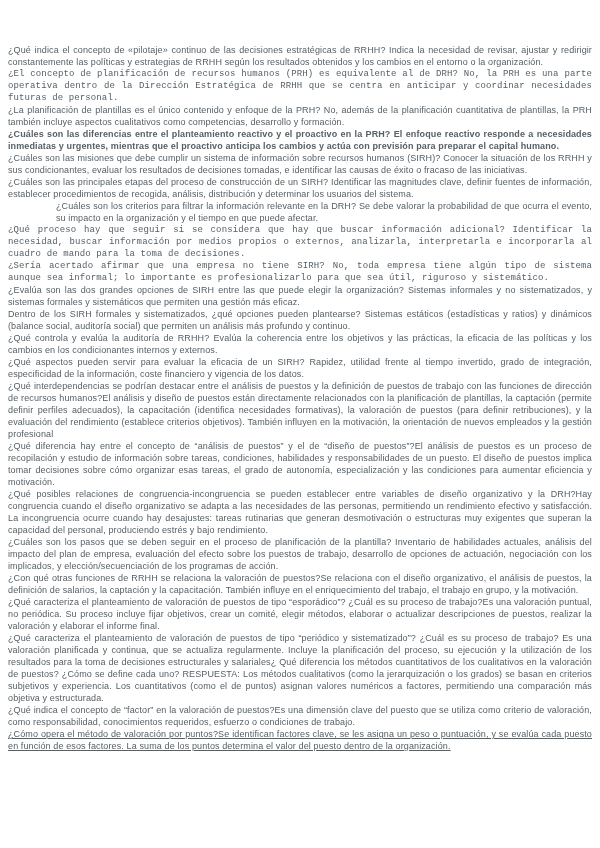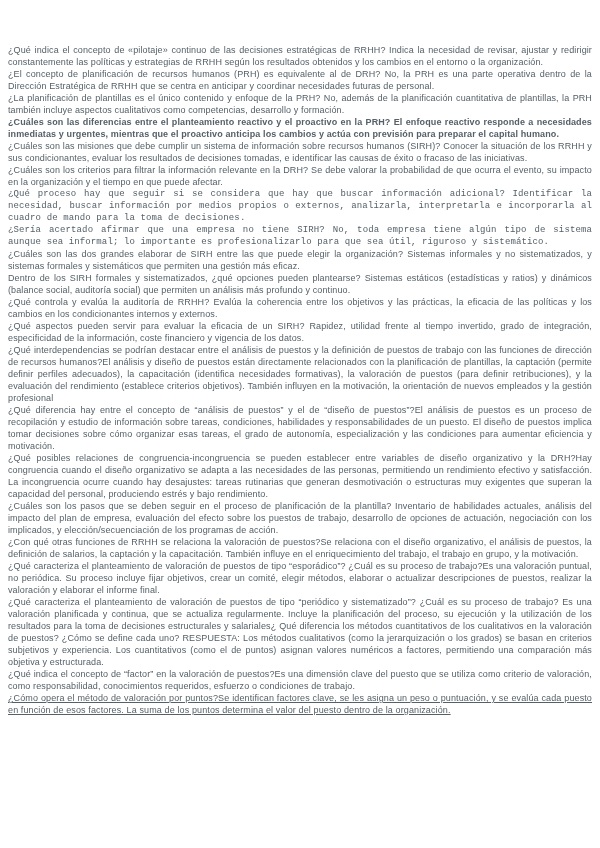--- a/index.html
+++ b/index.html
@@ -30,28 +30,29 @@
     color: #556067;
     text-align: justify;
   }
 </style>
 </head>
 <body>
 
 <div class="page" style="background: rgb(255, 255, 255);">
   <div class="text-block" id="text-block">
       <p class="para" style="color: rgb(85, 96, 103);">¿Qué indica el concepto de «pilotaje» continuo de las decisiones estratégicas de RRHH? Indica la necesidad de revisar, ajustar y redirigir constantemente las políticas y estrategias de RRHH según los resultados obtenidos y los cambios en el entorno o la organización.</p>
-      <p class="para" style="color: rgb(85, 96, 103);">¿El concepto de planificación de recursos humanos (PRH) es equivalente al de DRH? No, la PRH es una parte operativa dentro de la Dirección Estratégica de RRHH que se centra en anticipar y coordinar necesidades futuras de personal.</p>
+      <p class="para" style="color: rgb(85, 96, 103); font-family: Liberation Mono, monospace;">¿El concepto de planificación de recursos humanos (PRH) es equivalente al de DRH? No, la PRH es una parte operativa dentro de la Dirección Estratégica de RRHH que se centra en anticipar y coordinar necesidades futuras de personal.</p>
       <p class="para" style="color: rgb(85, 96, 103);">¿La planificación de plantillas es el único contenido y enfoque de la PRH? No, además de la planificación cuantitativa de plantillas, la PRH también incluye aspectos cualitativos como competencias, desarrollo y formación.</p>
       <p class="para" style="color: rgb(85, 96, 103); font-weight: bold;">¿Cuáles son las diferencias entre el planteamiento reactivo y el proactivo en la PRH? El enfoque reactivo responde a necesidades inmediatas y urgentes, mientras que el proactivo anticipa los cambios y actúa con previsión para preparar el capital humano.</p>
       <p class="para" style="color: rgb(85, 96, 103);">¿Cuáles son las misiones que debe cumplir un sistema de información sobre recursos humanos (SIRH)? Conocer la situación de los RRHH y sus condicionantes, evaluar los resultados de decisiones tomadas, e identificar las causas de éxito o fracaso de las iniciativas.</p>
-      <p class="para" style="color: rgb(85, 96, 103);">¿Cuáles son los criterios para filtrar la información relevante en la DRH? Se debe valorar la probabilidad de que ocurra el evento, su impacto en la organización y el tiempo en que puede afectar.</p>
+      <p class="para" style="color: rgb(85, 96, 103);">¿Cuáles son las principales etapas del proceso de construcción de un SIRH? Identificar las magnitudes clave, definir fuentes de información, establecer procedimientos de recogida, análisis, distribución y determinar los usuarios del sistema.</p>
+      <p class="para" style="color: rgb(85, 96, 103); margin-left: 48px;">¿Cuáles son los criterios para filtrar la información relevante en la DRH? Se debe valorar la probabilidad de que ocurra el evento, su impacto en la organización y el tiempo en que puede afectar.</p>
       <p class="para" style="color: rgb(85, 96, 103); font-family: Liberation Mono, monospace;">¿Qué proceso hay que seguir si se considera que hay que buscar información adicional? Identificar la necesidad, buscar información por medios propios o externos, analizarla, interpretarla e incorporarla al cuadro de mando para la toma de decisiones.</p>
       <p class="para" style="color: rgb(85, 96, 103); font-family: Liberation Mono, monospace;">¿Sería acertado afirmar que una empresa no tiene SIRH? No, toda empresa tiene algún tipo de sistema aunque sea informal; lo importante es profesionalizarlo para que sea útil, riguroso y sistemático.</p>
-      <p class="para" style="color: rgb(85, 96, 103);">¿Cuáles son las dos grandes elaborar de SIRH entre las que puede elegir la organización? Sistemas informales y no sistematizados, y sistemas formales y sistemáticos que permiten una gestión más eficaz.</p>
+      <p class="para" style="color: rgb(85, 96, 103);">¿Evalúa son las dos grandes opciones de SIRH entre las que puede elegir la organización? Sistemas informales y no sistematizados, y sistemas formales y sistemáticos que permiten una gestión más eficaz.</p>
       <p class="para" style="color: rgb(85, 96, 103);">Dentro de los SIRH formales y sistematizados, ¿qué opciones pueden plantearse? Sistemas estáticos (estadísticas y ratios) y dinámicos (balance social, auditoría social) que permiten un análisis más profundo y continuo.</p>
       <p class="para" style="color: rgb(85, 96, 103);">¿Qué controla y evalúa la auditoría de RRHH? Evalúa la coherencia entre los objetivos y las prácticas, la eficacia de las políticas y los cambios en los condicionantes internos y externos.</p>
       <p class="para" style="color: rgb(85, 96, 103);">¿Qué aspectos pueden servir para evaluar la eficacia de un SIRH? Rapidez, utilidad frente al tiempo invertido, grado de integración, especificidad de la información, coste financiero y vigencia de los datos.</p>
       <p class="para" style="color: rgb(85, 96, 103);">¿Qué interdependencias se podrían destacar entre el análisis de puestos y la definición de puestos de trabajo con las funciones de dirección de recursos humanos?El análisis y diseño de puestos están directamente relacionados con la planificación de plantillas, la captación (permite definir perfiles adecuados), la capacitación (identifica necesidades formativas), la valoración de puestos (para definir retribuciones), y la evaluación del rendimiento (establece criterios objetivos). También influyen en la motivación, la orientación de nuevos empleados y la gestión profesional</p>
       <p class="para" style="color: rgb(85, 96, 103);">¿Qué diferencia hay entre el concepto de “análisis de puestos” y el de “diseño de puestos”?El análisis de puestos es un proceso de recopilación y estudio de información sobre tareas, condiciones, habilidades y responsabilidades de un puesto. El diseño de puestos implica tomar decisiones sobre cómo organizar esas tareas, el grado de autonomía, especialización y las condiciones para aumentar eficiencia y motivación.</p>
       <p class="para" style="color: rgb(85, 96, 103);">¿Qué posibles relaciones de congruencia-incongruencia se pueden establecer entre variables de diseño organizativo y la DRH?Hay congruencia cuando el diseño organizativo se adapta a las necesidades de las personas, permitiendo un rendimiento efectivo y satisfacción. La incongruencia ocurre cuando hay desajustes: tareas rutinarias que generan desmotivación o estructuras muy exigentes que superan la capacidad del personal, produciendo estrés y bajo rendimiento.</p>
       <p class="para" style="color: rgb(85, 96, 103);">¿Cuáles son los pasos que se deben seguir en el proceso de planificación de la plantilla? Inventario de habilidades actuales, análisis del impacto del plan de empresa, evaluación del efecto sobre los puestos de trabajo, desarrollo de opciones de actuación, negociación con los implicados, y elección/secuenciación de los programas de acción.</p>
       <p class="para" style="color: rgb(85, 96, 103);">¿Con qué otras funciones de RRHH se relaciona la valoración de puestos?Se relaciona con el diseño organizativo, el análisis de puestos, la definición de salarios, la captación y la capacitación. También influye en el enriquecimiento del trabajo, el trabajo en grupo, y la motivación.</p>
       <p class="para" style="color: rgb(85, 96, 103);">¿Qué caracteriza el planteamiento de valoración de puestos de tipo “esporádico”? ¿Cuál es su proceso de trabajo?Es una valoración puntual, no periódica. Su proceso incluye fijar objetivos, crear un comité, elegir métodos, elaborar o actualizar descripciones de puestos, realizar la valoración y elaborar el informe final.</p>
       <p class="para" style="color: rgb(85, 96, 103);">¿Qué caracteriza el planteamiento de valoración de puestos de tipo “periódico y sistematizado”? ¿Cuál es su proceso de trabajo? Es una valoración planificada y continua, que se actualiza regularmente. Incluye la planificación del proceso, su ejecución y la utilización de los resultados para la toma de decisiones estructurales y salariales¿ Qué diferencia los métodos cuantitativos de los cualitativos en la valoración de puestos? ¿Cómo se define cada uno? RESPUESTA: Los métodos cualitativos (como la jerarquización o los grados) se basan en criterios subjetivos y experiencia. Los cuantitativos (como el de puntos) asignan valores numéricos a factores, permitiendo una comparación más objetiva y estructurada.</p>

